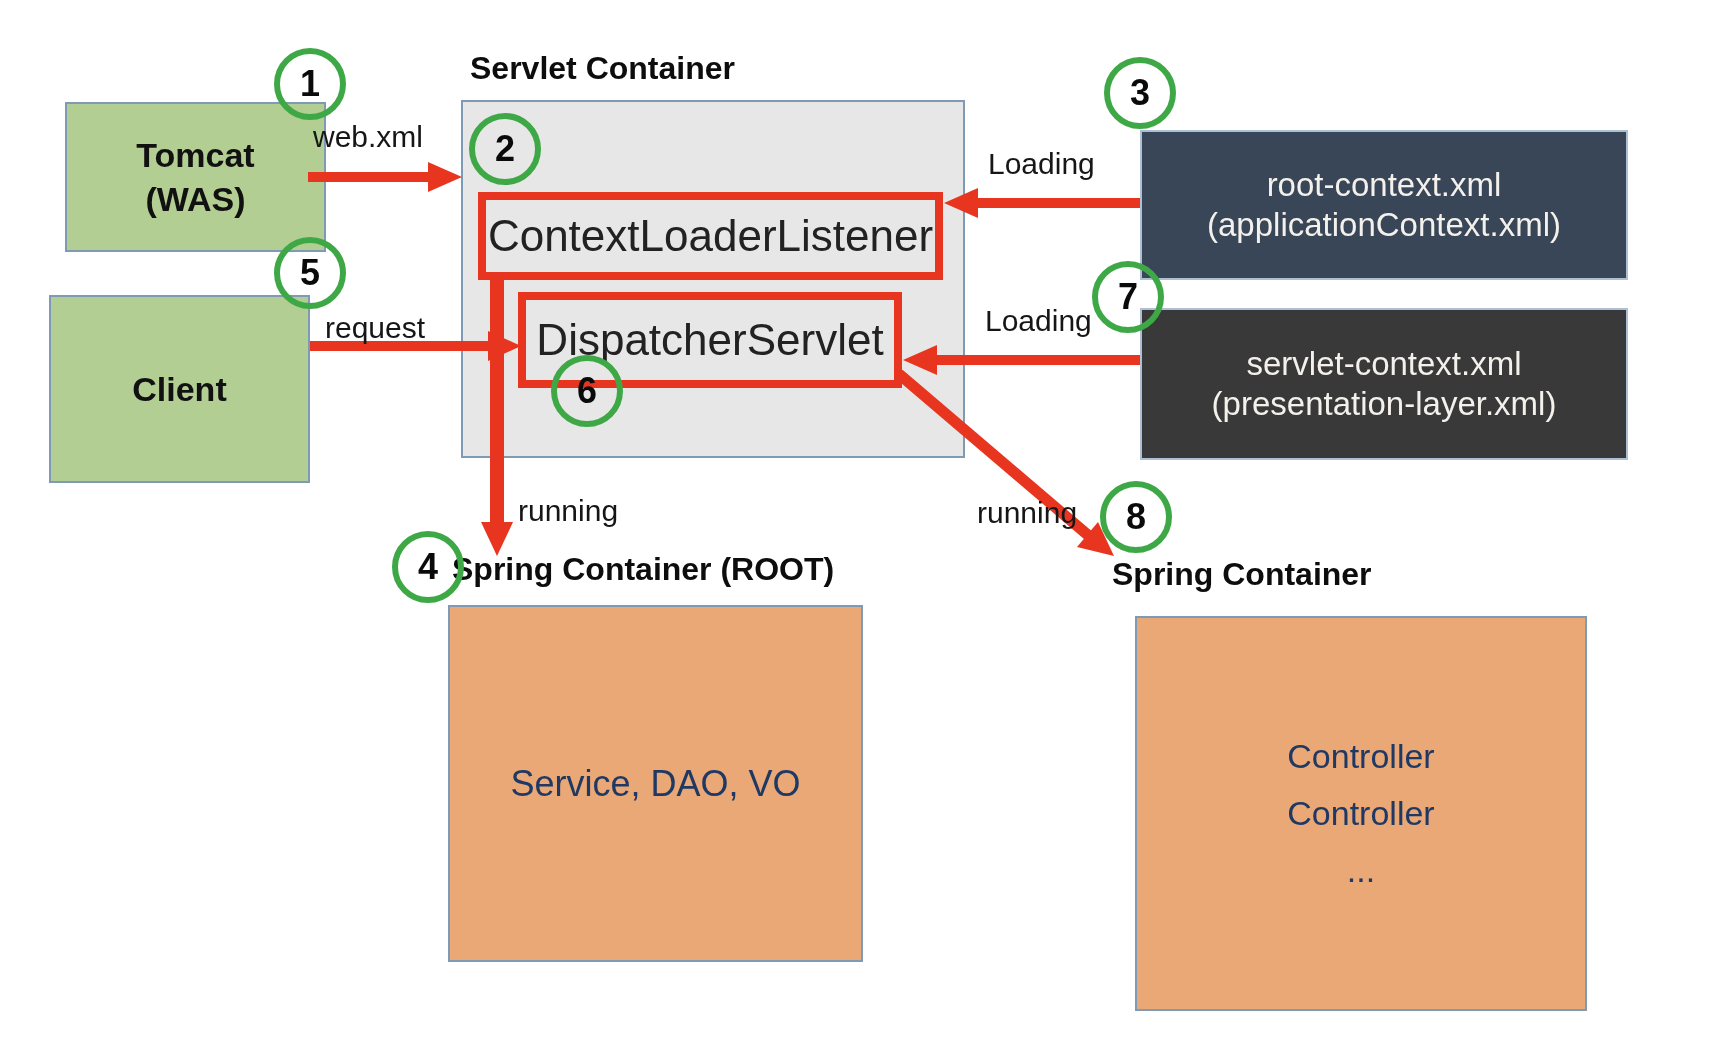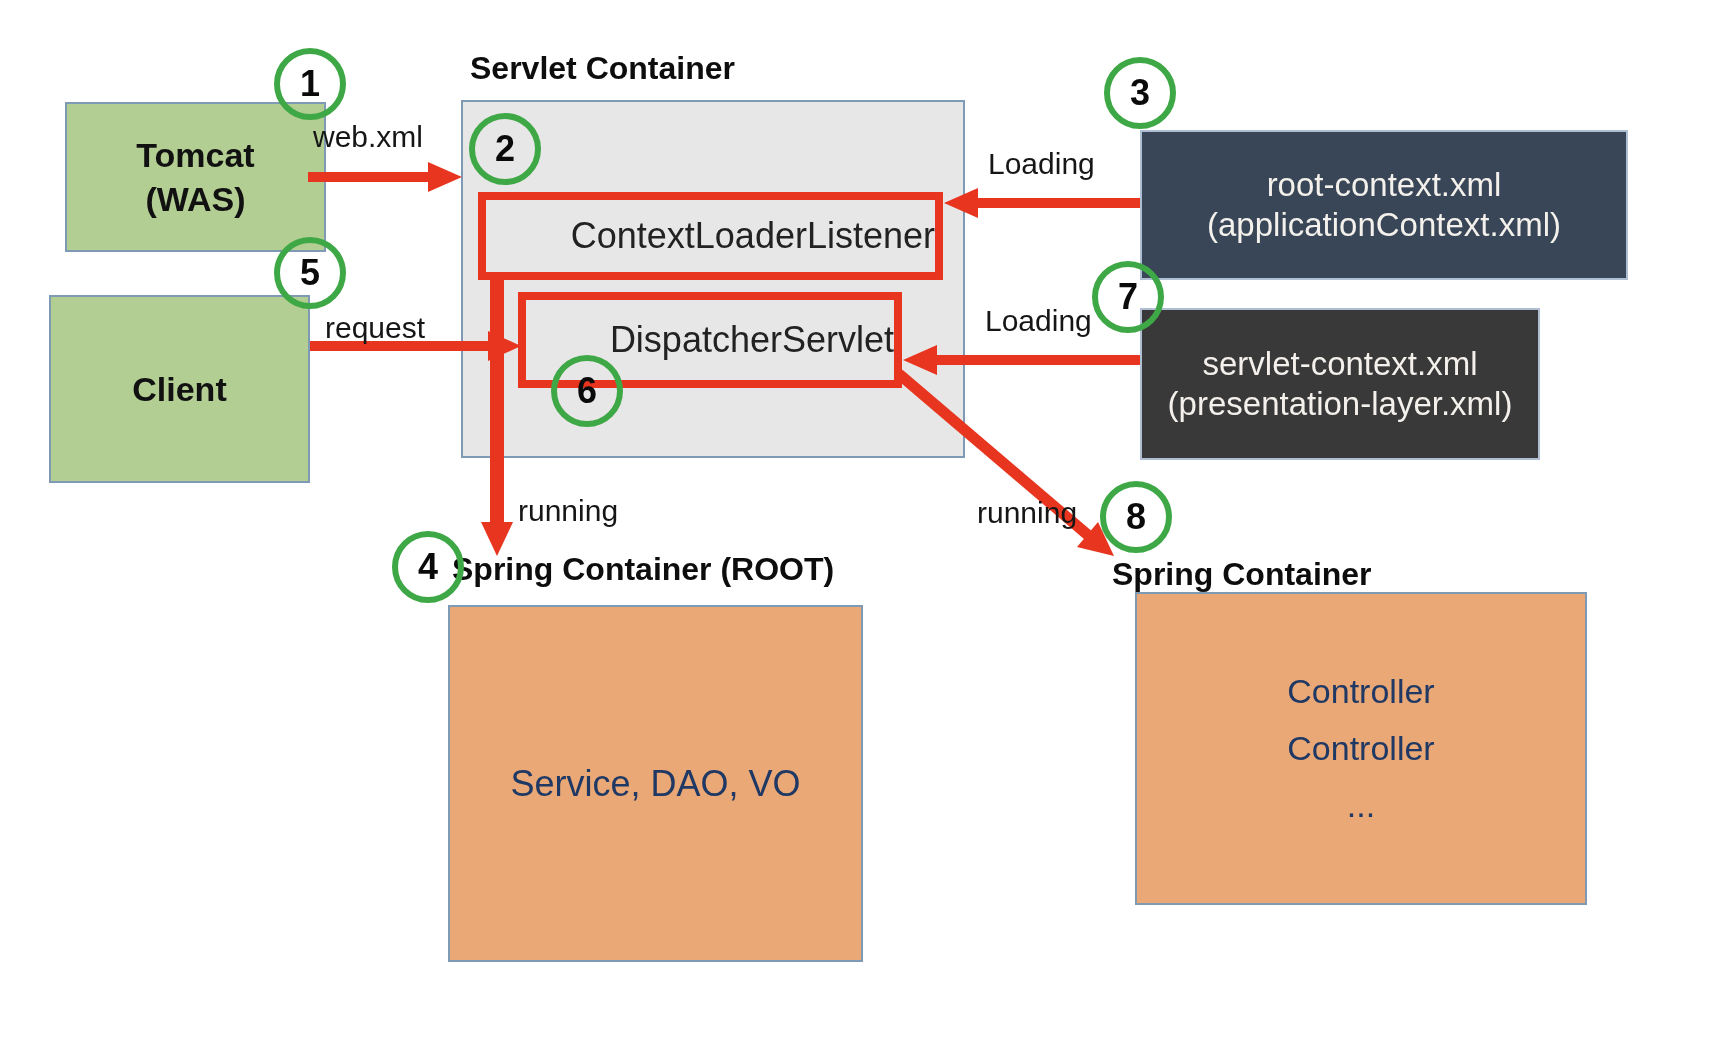--- a/index.html
+++ b/index.html
@@ -15,39 +15,39 @@
     font-weight:bold;font-size:34px;line-height:1.3;z-index:2;text-align:center;
   }
   #tomcat-box{left:49px;top:102px;width:261px;height:150px;margin-left:16px;}
   #client-box{left:49px;top:295px;width:261px;height:188px;text-align:right;}
   #servlet-container-box{
     left:461px;top:100px;width:504px;height:358px;
     background:#e8e7e7;border:2px solid #7e9ab5;z-index:1;
   }
   .red-box{
     border:8px solid #e8351f;background:transparent;color:#222222;
-    display:flex;align-items:center;justify-content:flex-end;
-    font-size:36px;z-index:4;
+    display:flex;align-items:center;justify-content:center;
+    font-size:44px;z-index:4;
   }
   #cll-box{left:478px;top:192px;width:465px;height:88px;}
   #ds-box{left:518px;top:292px;width:384px;height:96px;}
   .node-dark{
     color:#f4f1ec;border:2px solid #aebfd4;z-index:2;
     display:flex;flex-direction:column;align-items:center;justify-content:center;
     font-size:33px;line-height:1.22;text-align:center;
   }
   #root-context-box{left:1140px;top:130px;width:488px;height:150px;background:#384657;justify-content:center;}
-  #servlet-context-box{left:1140px;top:308px;width:400px;height:152px;background:#3a3939;}
+  #servlet-context-box{left:1140px;top:308px;width:488px;height:152px;background:#3a3939;}
   .node-orange{
     background:#e9a876;border:2px solid #7e9ab5;color:#1f3864;z-index:2;
     display:flex;flex-direction:column;align-items:center;justify-content:center;
     text-align:center;
   }
   #spring-root-box{left:448px;top:605px;width:415px;height:357px;font-size:36px;}
-  #spring-box{left:1135px;top:592px;width:452px;height:313px;font-size:34px;line-height:1.68;}
+  #spring-box{left:1135px;top:616px;width:452px;height:395px;font-size:34px;line-height:1.68;}
   
   .section-title{font-weight:bold;font-size:32px;color:#0d0d0d;z-index:3;white-space:nowrap;}
   #servlet-container-title{left:470px;top:50px;}
   #spring-root-title{left:452px;top:551px;}
   #spring-title{left:1112px;top:556px;}
   .edge-label{font-size:30px;color:#161616;z-index:6;white-space:nowrap;}
   #label-webxml{left:313px;top:120px;}
   #label-request{left:325px;top:295px;margin-top:16px;}
   #label-loading-root{left:988px;top:147px;}
   #label-loading-servlet{left:985px;top:304px;}

